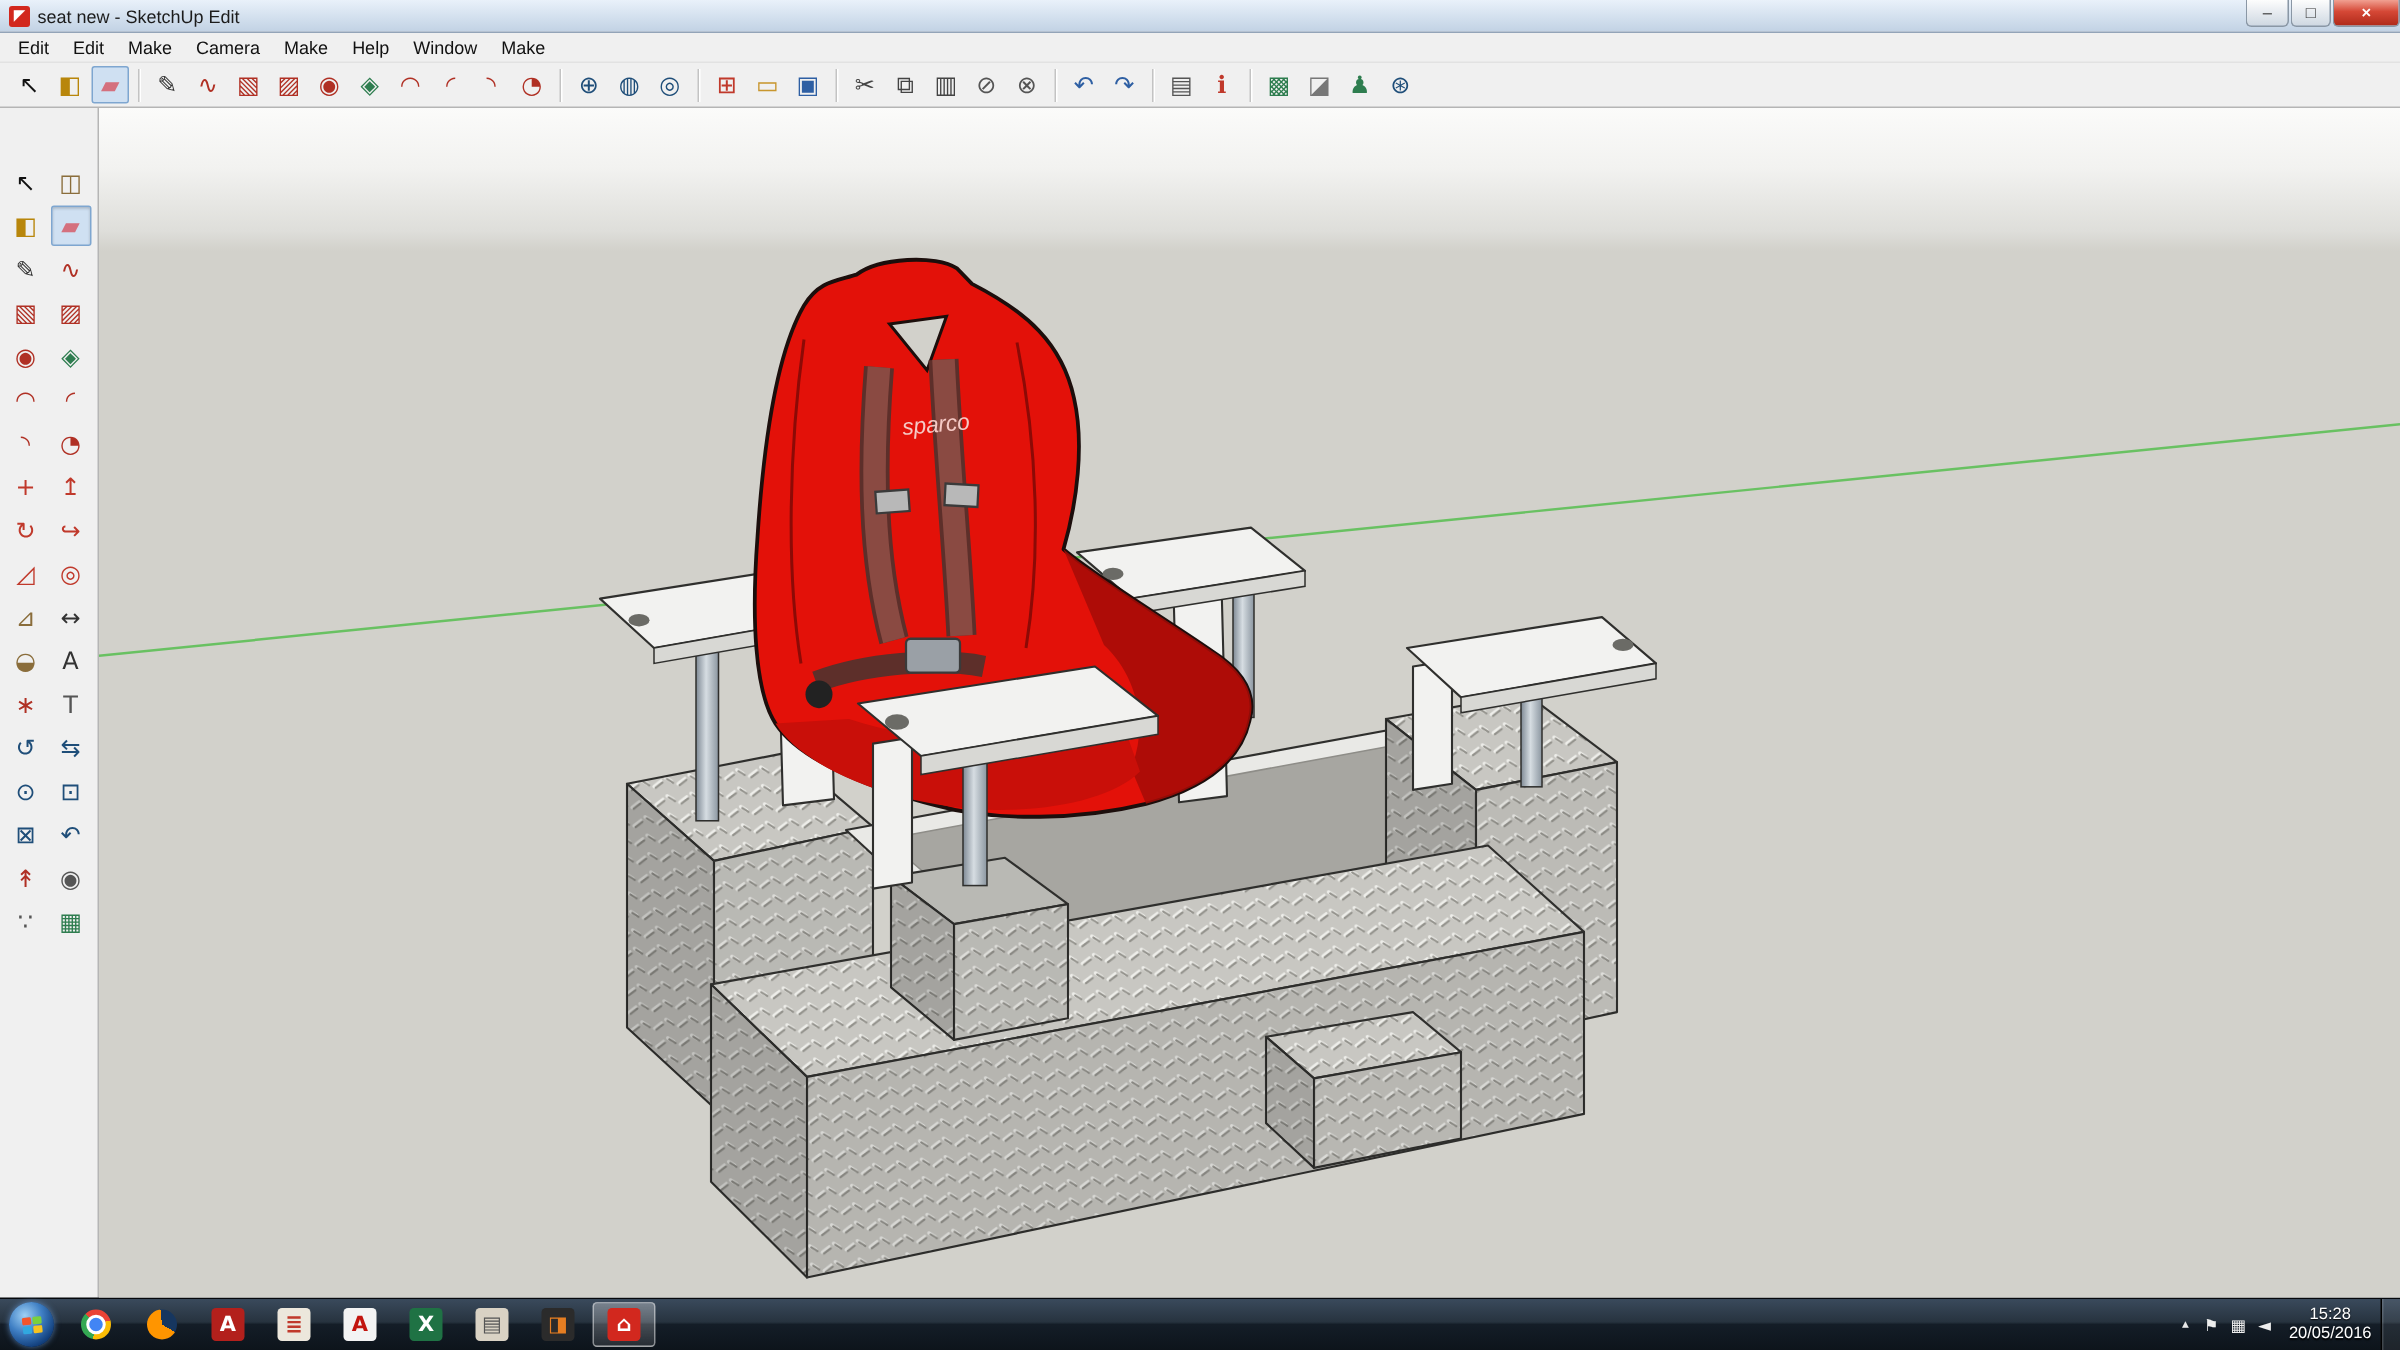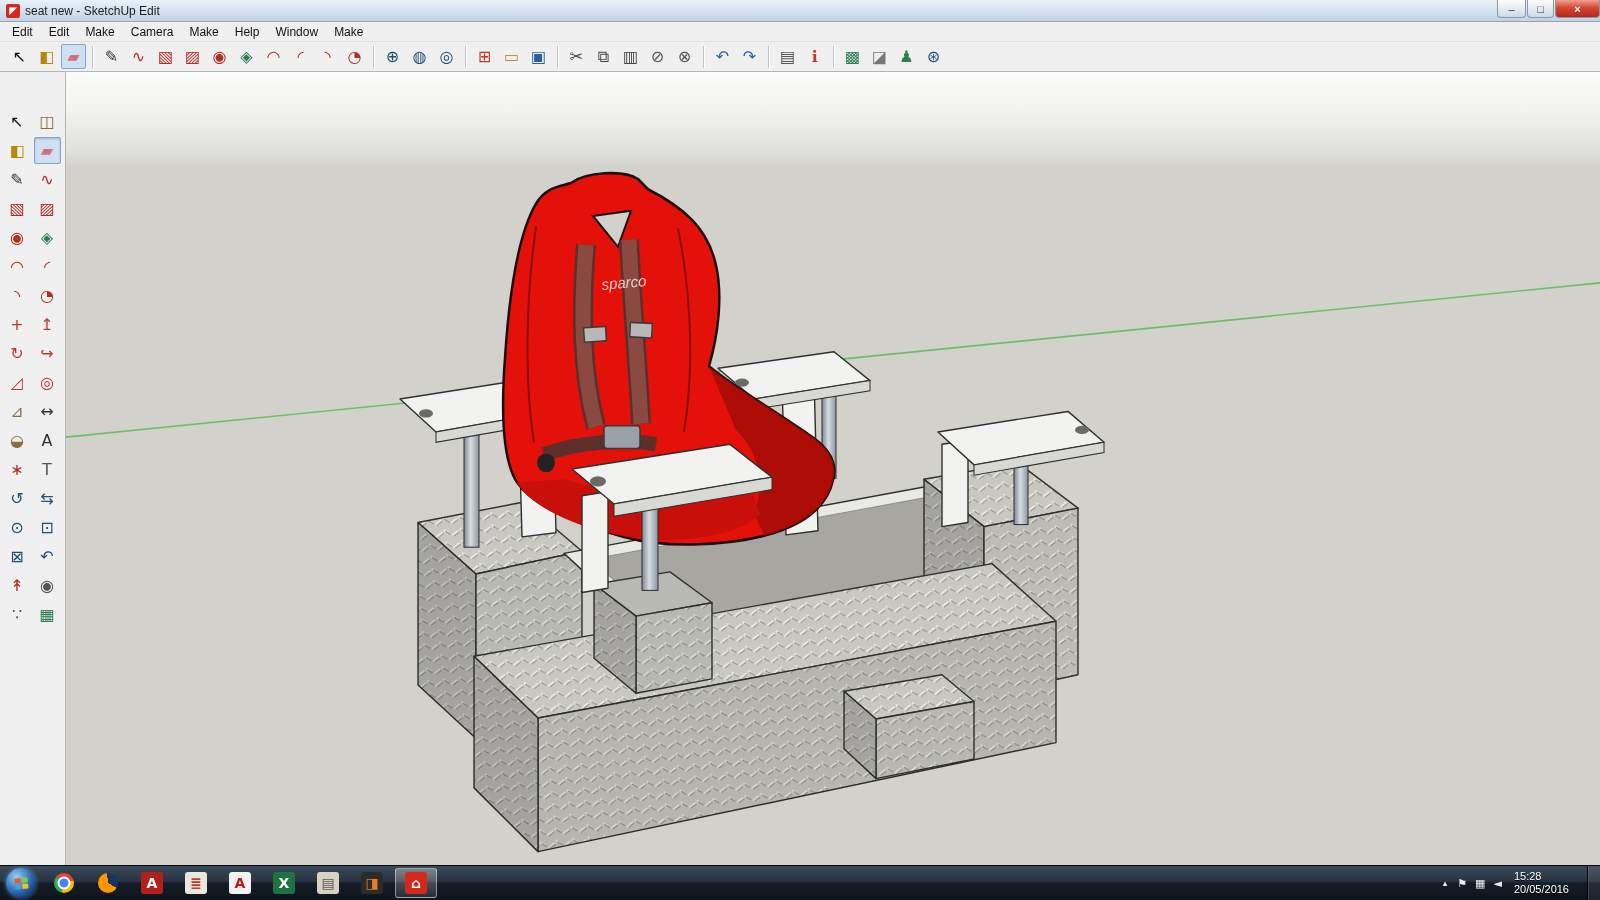--- a/index.html
+++ b/index.html
@@ -69,21 +69,21 @@
   .app-chrome::before { content:""; width:20px; height:20px; border-radius:50%;
     background:conic-gradient(from -45deg,#ea4335 0 33%,#fbbc05 0 66%,#34a853 0 100%); }
   .app-chrome::after { content:""; position:absolute; left:50%; top:50%; width:9px; height:9px; border-radius:50%;
     background:#4285f4; border:2px solid #fff; transform:translate(-50%,-50%); }
   .app-firefox::before { content:""; width:20px; height:20px; border-radius:50%;
     background:conic-gradient(from 120deg,#ff9500 0 65%,#16365f 65% 100%); }
   .tb-spacer { flex:1; }
   .tray { display:flex; align-items:center; height:100%; }
   .tray-arrow { color:#e8e8e8; font-size:9px; padding:0 6px; font-family:"DejaVu Sans",sans-serif; }
   .tray-ic { color:#eee; font-size:11px; padding:0 4px; font-family:"DejaVu Sans",sans-serif; }
-  .clock { color:#fff; font-size:11px; line-height:13px; text-align:left; margin:0 18px 0 8px; text-shadow:0 1px 1px #000; }
+  .clock { color:#fff; font-size:11px; line-height:13px; text-align:center; margin:0 6px 0 8px; text-shadow:0 1px 1px #000; }
   .show-desktop { width:13px; height:100%; background:rgba(255,255,255,.07); border-left:1px solid #000; box-shadow:inset 1px 0 0 rgba(255,255,255,.15); }
 </style>
 </head>
 <body>
 
 <div id="app">
 
   <div class="titlebar">
     <span class="app-ico">◤</span>
     <span class="ttl">seat new - SketchUp Edit</span>

